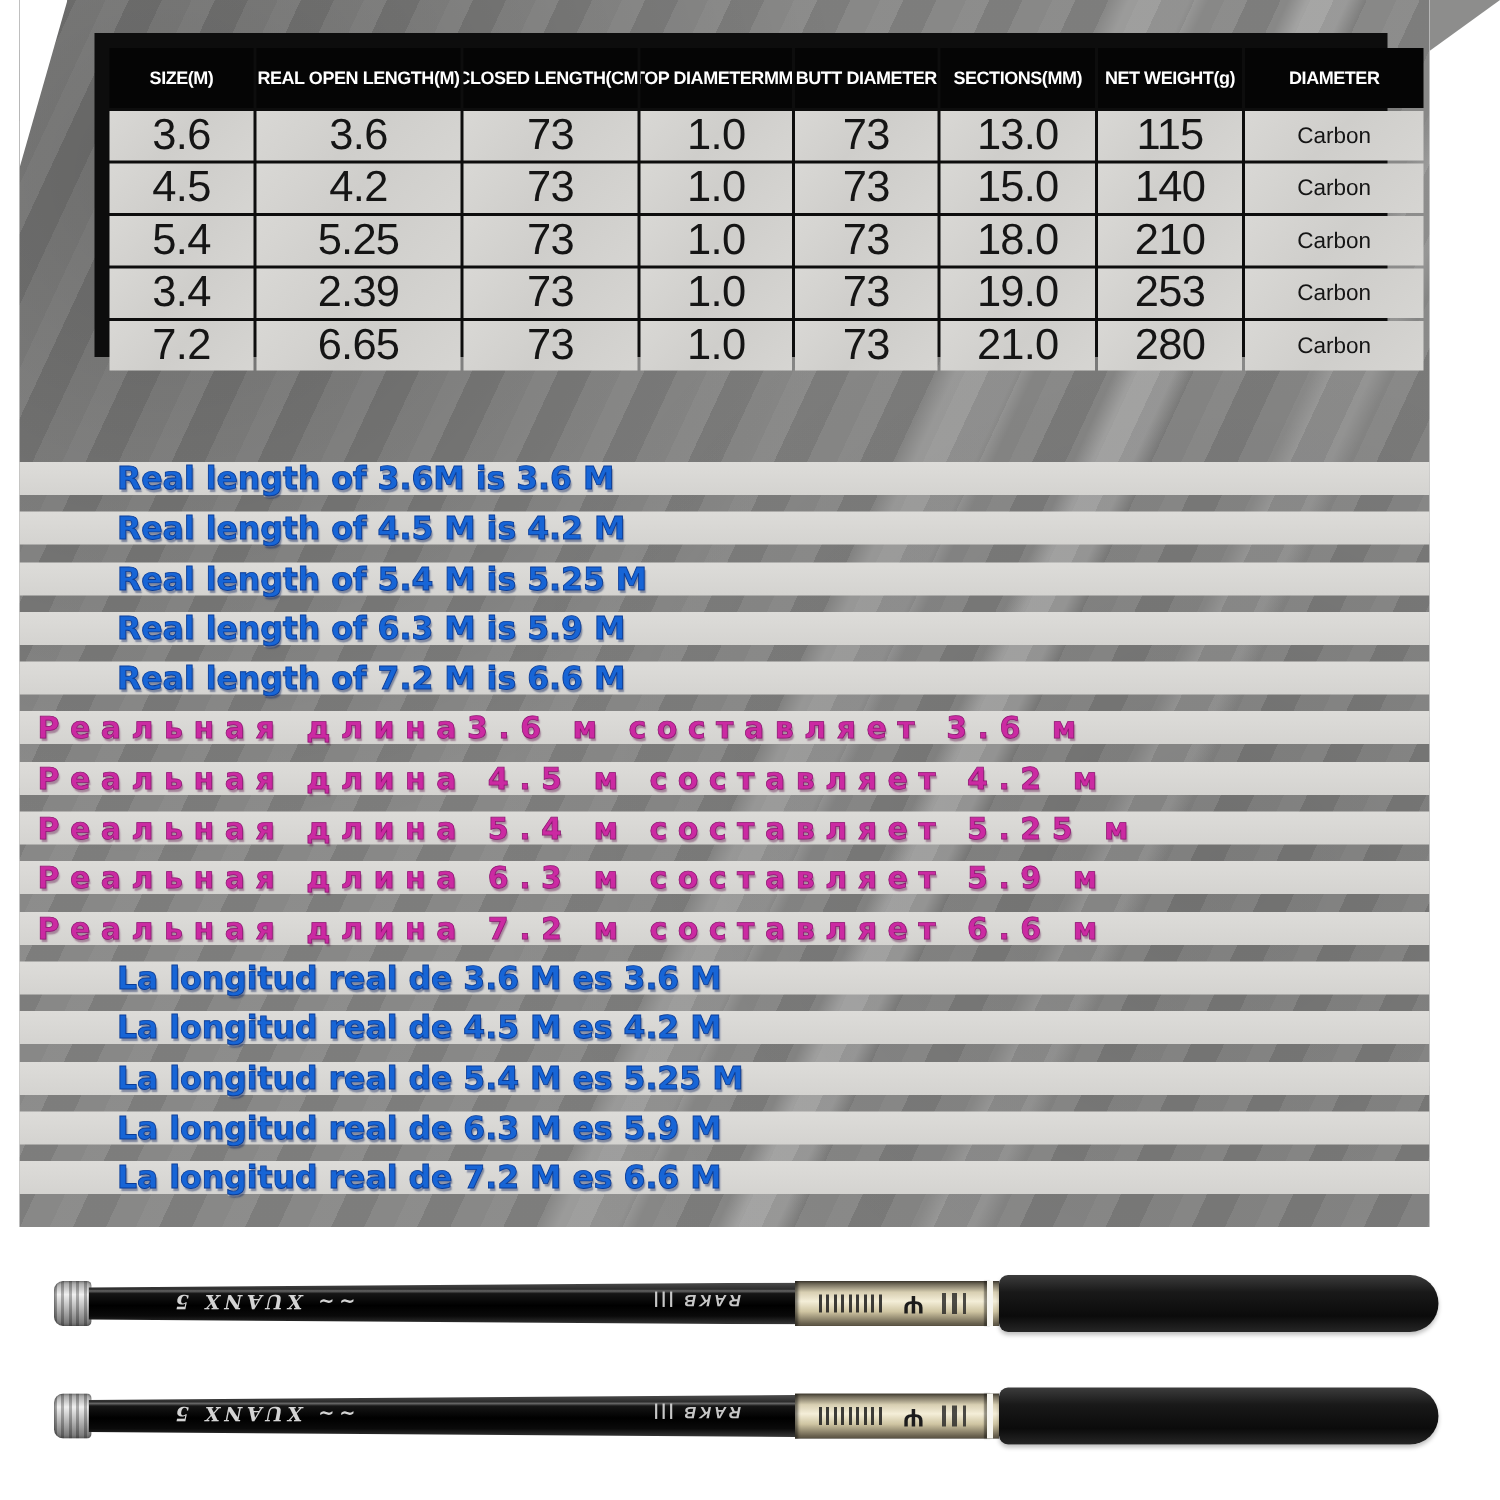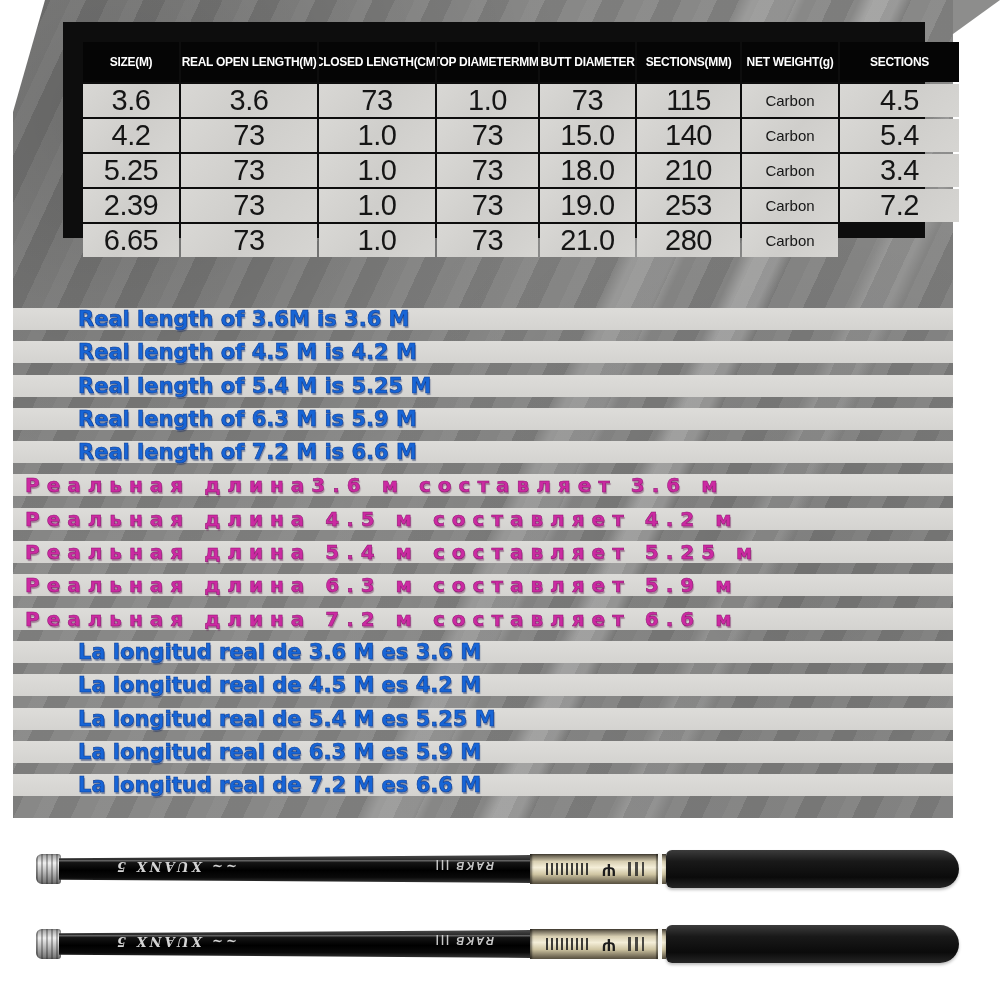--- a/index.html
+++ b/index.html
@@ -26,21 +26,21 @@
     clip-path:polygon(0 0,100% 0,0 100%);}
   .tr-patch{position:absolute;left:953px;top:0;width:47px;height:34px;background:#8d8d8c;
     clip-path:polygon(0 0,100% 0,0 100%);}
 
   
   .spec-table{
     position:absolute;left:63px;top:22px;width:862px;height:216px;
     display:grid;box-sizing:border-box;
     grid-template-columns:96px 136px 116px 101px 95px 103px 96px 119px;
     grid-template-rows:40px repeat(5, 1fr);
-    gap:2px;padding:20px;background:#0d0d0d;
+    gap:2px;padding:10px;background:#0d0d0d;
   }
   .spec-table .th{
     background:#050505;color:#ffffff;display:flex;align-items:center;justify-content:center;
     font-size:12px;font-weight:bold;letter-spacing:-0.3px;white-space:nowrap;overflow:hidden;
   }
   .spec-table .td{
     background:linear-gradient(135deg,#d9d8d5 0%,#cfcecb 50%,#d6d5d2 100%);
     color:#151515;display:flex;align-items:center;justify-content:center;
     font-size:29px;letter-spacing:-0.5px;
   }
@@ -116,26 +116,27 @@
   <div class="tr-patch"></div>
 
   <div class="spec-table">
       <div class="th">SIZE(M)</div>
       <div class="th">REAL OPEN LENGTH(M)</div>
       <div class="th">CLOSED LENGTH(CM)</div>
       <div class="th">TOP DIAMETERMM)</div>
       <div class="th">BUTT DIAMETER</div>
       <div class="th">SECTIONS(MM)</div>
       <div class="th">NET WEIGHT(g)</div>
-      <div class="th">SECTIONS</div>
+      <div class="th">DIAMETER</div>
       <div class="td">3.6</div>
       <div class="td">3.6</div>
       <div class="td">73</div>
       <div class="td">1.0</div>
       <div class="td">73</div>
+      <div class="td">13.0</div>
       <div class="td">115</div>
       <div class="td mat">Carbon</div>
       <div class="td">4.5</div>
       <div class="td">4.2</div>
       <div class="td">73</div>
       <div class="td">1.0</div>
       <div class="td">73</div>
       <div class="td">15.0</div>
       <div class="td">140</div>
       <div class="td mat">Carbon</div>

